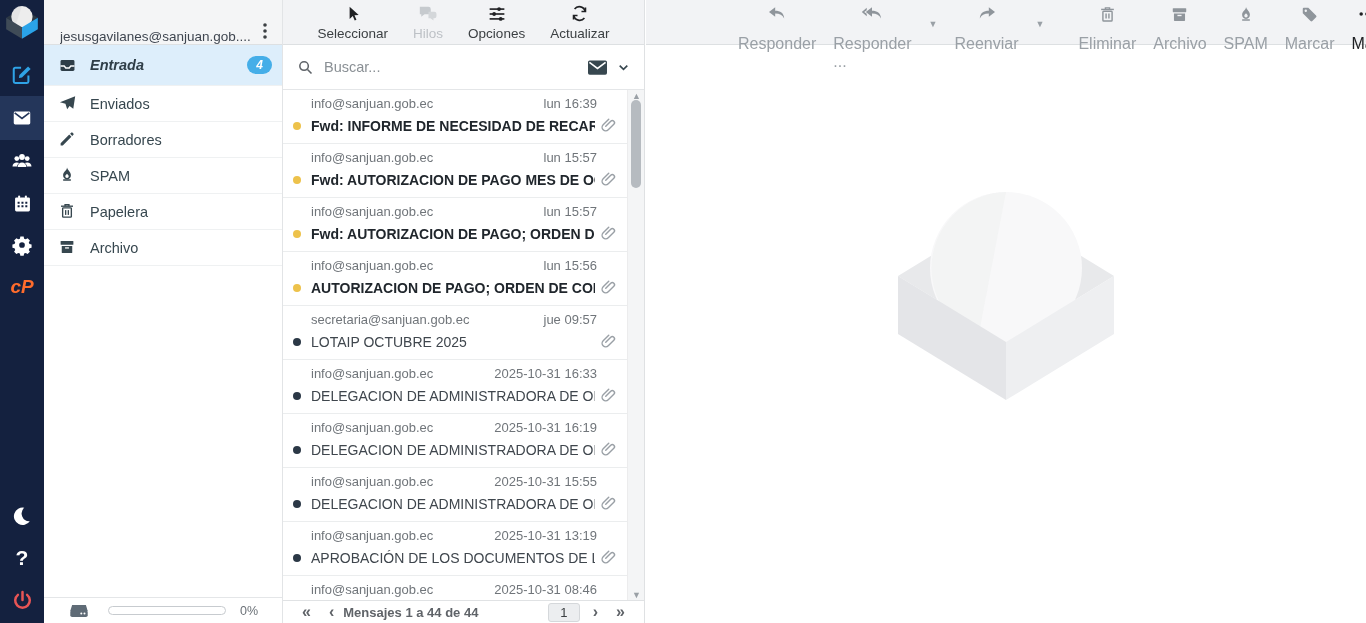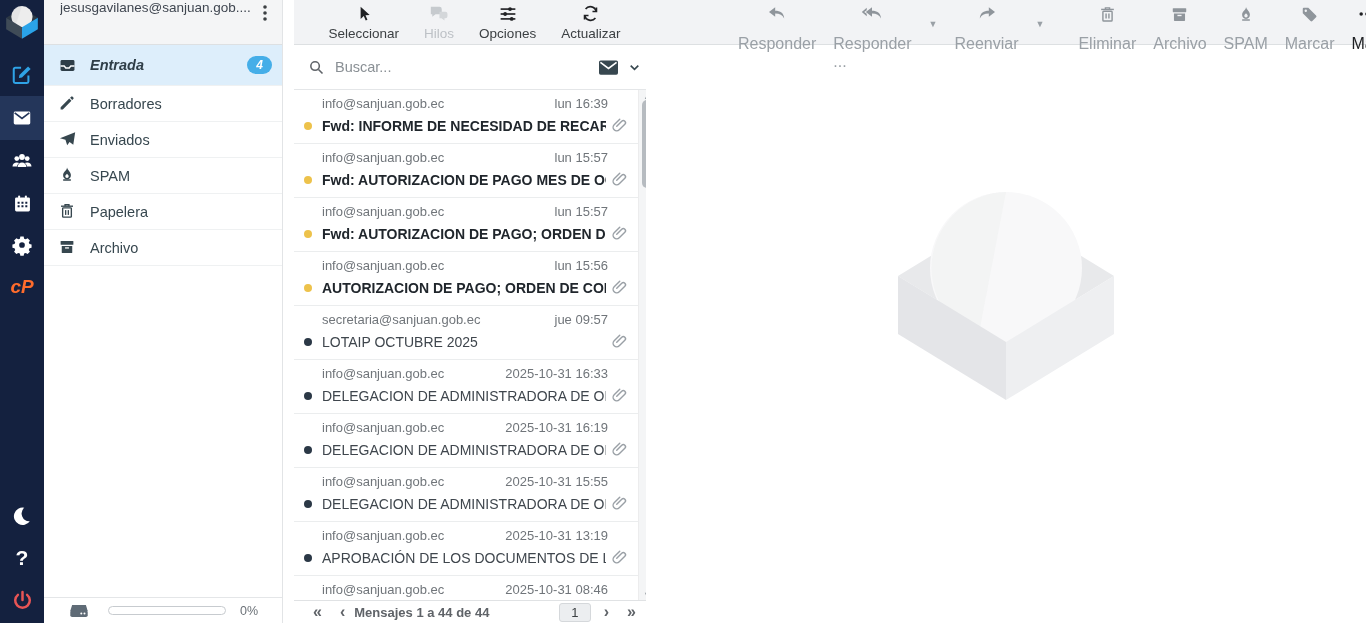--- a/index.html
+++ b/index.html
@@ -14,39 +14,39 @@
   .rail-btn { width:44px; height:42px; display:flex; align-items:center; justify-content:center; cursor:pointer; }
   .rail-btn.compose { margin-top:8px; }
   .rail-btn.active { background:#24365a; height:44px; }
   .rail-bottom { margin-top:auto; display:flex; flex-direction:column; align-items:center; }
   .help-glyph { color:#fff; font-size:21px; font-weight:bold; }
 
   
   .folders { position:absolute; left:44px; top:0; width:239px; height:623px; background:#fff;
              border-right:1px solid #e2e4e6; }
   .acct-header { height:45px; background:#f4f5f6; border-bottom:1px solid #dde0e2;
-                 display:flex; align-items:flex-start; padding:0 6px 0 16px; }
+                 display:flex; align-items:flex-end; padding:0 6px 0 16px; }
   .acct-email { flex:1; font-size:13.5px; color:#3f4650; white-space:nowrap; overflow:hidden; }
   .kebab { width:22px; height:26px; display:flex; align-items:center; justify-content:center; cursor:pointer; }
   .folder-list { }
   .folder-item { height:36px; display:flex; align-items:center; padding:0 10px 0 14px;
                  border-bottom:1px solid #eff1f2; cursor:pointer; }
   .folder-item .f-icon { width:19px; height:19px; margin-right:13px; flex:none; display:flex; }
   .folder-item .f-label { font-size:14.5px; color:#37474f; flex:1; }
   .folder-item.active { height:41px; background:#ddeefb;font-style:italic; }
   .folder-item.active .f-label { font-weight:bold; color:#2f3e48; }
   .badge { background:#45aee8; color:#fff; font-size:12px; font-weight:bold;
            border-radius:10px; padding:2px 9px; }
   .quota { position:absolute; left:0; right:0; bottom:0; height:26px; border-top:1px solid #e4e6e8;
            display:flex; align-items:center; padding:0 12px 0 24px; background:#fff; }
   .quota-bar { width:118px; height:9px; border:1px solid #c7cbcf; border-radius:5px; background:#fff; margin:0 14px 0 18px; }
   .quota-pct { font-size:12.5px; color:#6b7177; }
 
   
-  .listcol { position:absolute; left:294px; top:0; width:362px; height:623px; background:#fff;
+  .listcol { position:absolute; left:283px; top:0; width:362px; height:623px; background:#fff;
              border-right:1px solid #dfe1e3; }
   .list-toolbar { height:45px; background:#f2f3f5; border-bottom:1px solid #dde0e2;
                   display:flex; align-items:center; justify-content:center; gap:25px; }
   .tb-btn { display:flex; flex-direction:column; align-items:center; cursor:pointer; }
   .tb-btn .tb-icon { height:20px; display:flex; align-items:center; }
   .tb-btn .tb-label { font-size:13.5px; color:#3c4043; margin-top:2px; }
   .tb-btn.disabled .tb-label { color:#bdc1c6; }
   .searchbar { height:45px; border-bottom:1px solid #e4e6e8; display:flex; align-items:center; padding:0 10px 0 14px; }
   .searchbar input { border:none; outline:none; flex:1; font-size:14.5px; color:#202124; margin-left:10px;
                      font-family:"Liberation Sans", sans-serif; background:transparent; }
@@ -199,34 +199,34 @@
             <path d="M5 5h14a1.8 1.8 0 0 1 1.8 1.8v10.4A1.8 1.8 0 0 1 19 19H5a1.8 1.8 0 0 1-1.8-1.8V6.8A1.8 1.8 0 0 1 5 5z" fill="#2f3e48"></path>
             <path d="M3.2 12.5h4.6l2 2.6h4.4l2-2.6h4.6" fill="none" stroke="#ffffff" stroke-width="1.9"></path>
           </svg>
         </span>
         <span class="f-label">Entrada</span>
         <span class="badge">4</span>
       </div>
 
       <div class="folder-item">
         <span class="f-icon">
+          <svg width="19" height="19" viewBox="0 0 24 24" fill="#37474f">
+            <path d="M21.7 2.8L2.5 10.3l6.9 2.1 2.2 7 3-4.1 4.7 3.4z"></path>
+          </svg>
+        </span>
+        <span class="f-label">Enviados</span>
+      </div>
+
+      <div class="folder-item">
+        <span class="f-icon">
           <svg width="18" height="18" viewBox="0 0 24 24" fill="#37474f">
             <path d="M3.5 17.6V20.5h2.9L17.9 9 15 6.1zM16.1 5l2.9 2.9 1.5-1.5a1.3 1.3 0 0 0 0-1.9l-1-1a1.3 1.3 0 0 0-1.9 0z"></path>
           </svg>
         </span>
         <span class="f-label">Borradores</span>
-      </div>
-
-      <div class="folder-item">
-        <span class="f-icon">
-          <svg width="19" height="19" viewBox="0 0 24 24" fill="#37474f">
-            <path d="M21.7 2.8L2.5 10.3l6.9 2.1 2.2 7 3-4.1 4.7 3.4z"></path>
-          </svg>
-        </span>
-        <span class="f-label">Enviados</span>
       </div>
 
       <div class="folder-item">
         <span class="f-icon">
           <svg width="18" height="18" viewBox="0 0 24 24">
             <path fill-rule="evenodd" fill="#37474f" d="M12 2c1 4 5.2 5.6 5.2 10.1A5.7 5.7 0 0 1 12 17.9a5.7 5.7 0 0 1-5.2-5.8c0-2.6 1.6-4.1 2.8-5.4C10.9 5.4 12 4 12 2z M12 16a2.3 2.3 0 0 1-2.3-2.3c0-1.2 1.1-2.1 2.3-3.4 1.2 1.3 2.3 2.2 2.3 3.4A2.3 2.3 0 0 1 12 16z"></path>
             <path d="M7.6 18.6h8.8" stroke="#37474f" stroke-width="2" stroke-linecap="round"></path>
           </svg>
         </span>
         <span class="f-label">SPAM</span>

